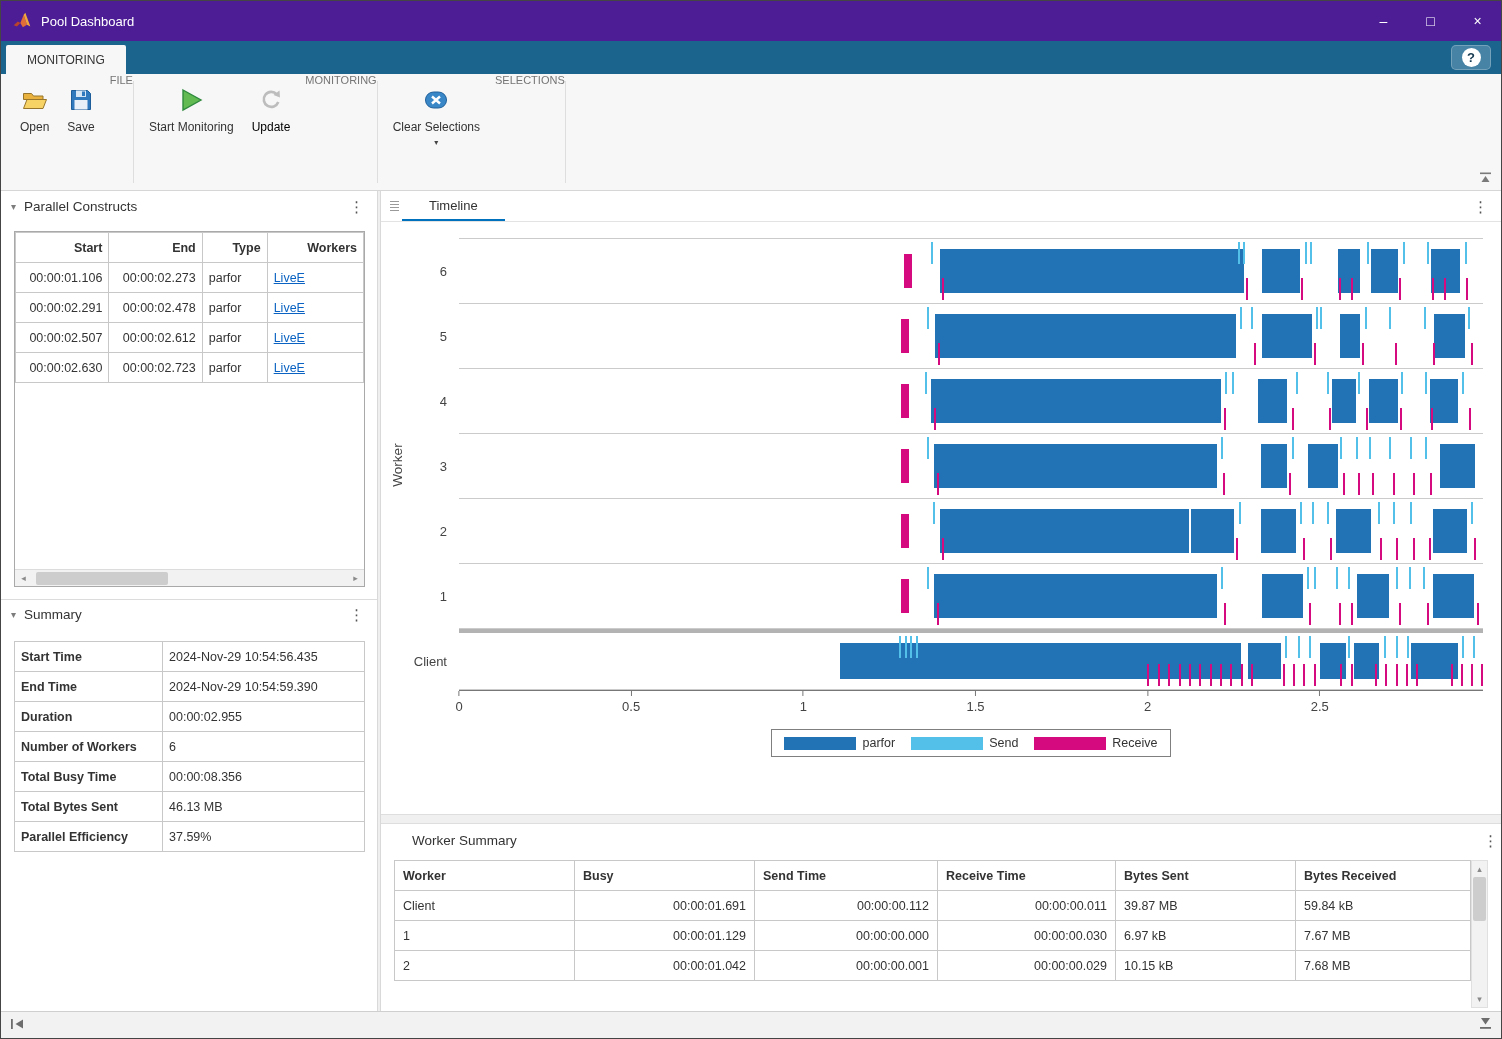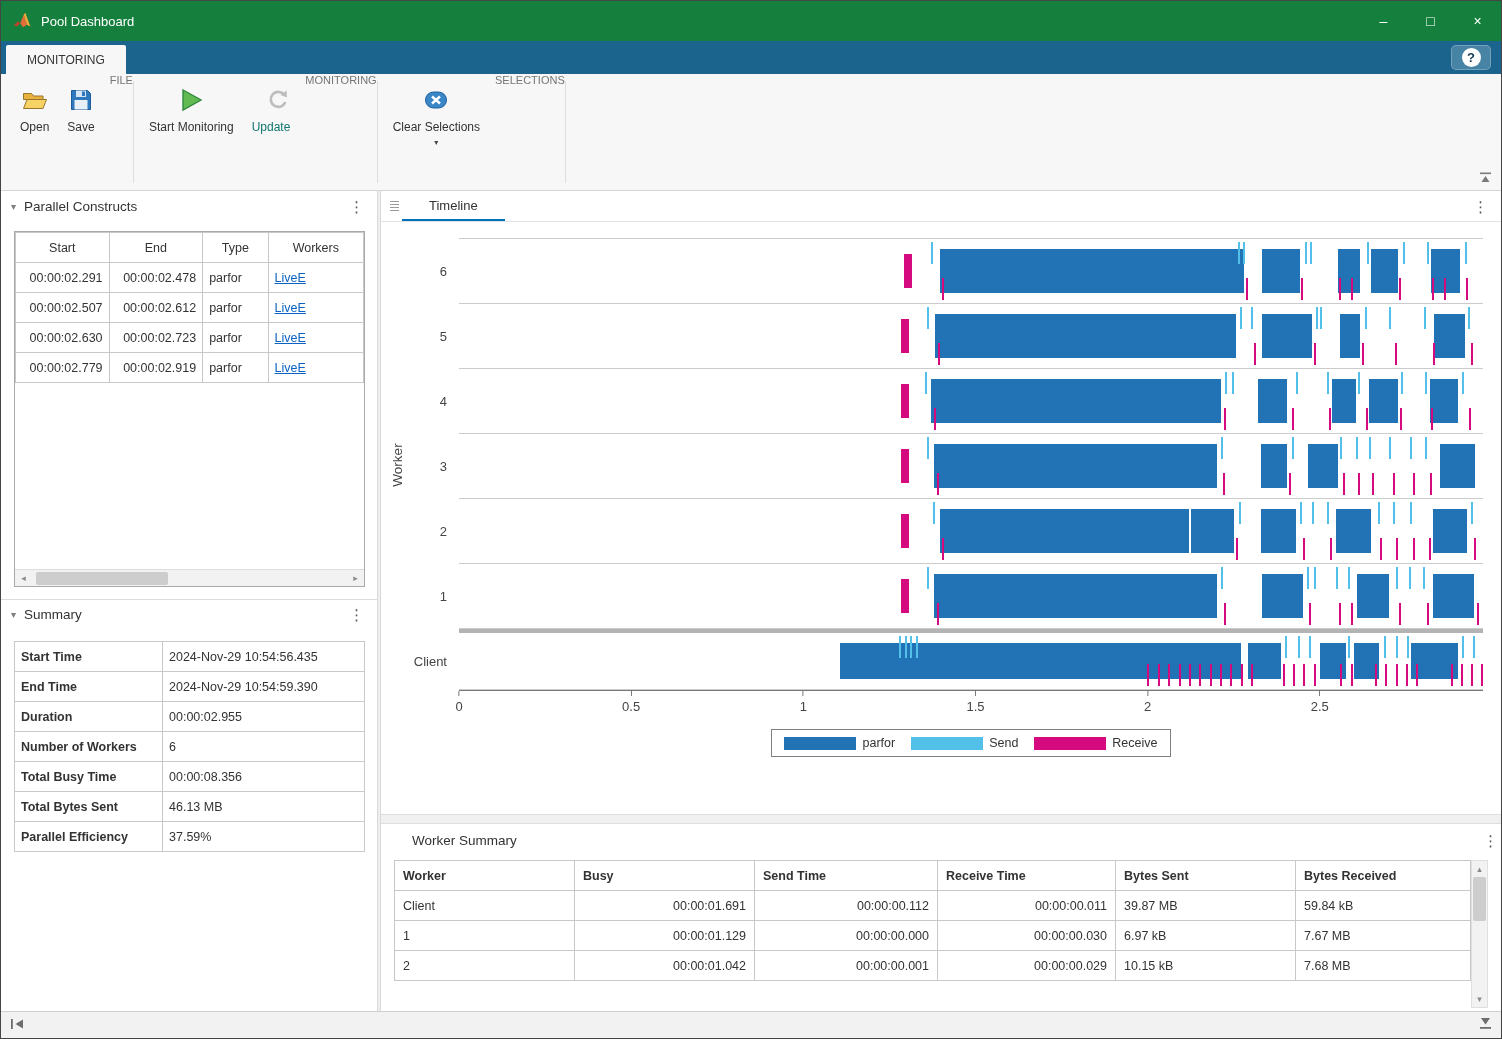--- a/index.html
+++ b/index.html
@@ -2,61 +2,61 @@
 <html><head>
 <meta charset="utf-8">
 <style>
   * { box-sizing: border-box; margin: 0; padding: 0; }
   html, body { width: 1502px; height: 1039px; overflow: hidden; }
   body { font-family: "Liberation Sans", sans-serif; background: #ffffff; color: #333; }
 
   .window { width: 1502px; height: 1039px; display: flex; flex-direction: column; background: #fff; border: 1px solid #454545; }
 
   
-  .titlebar { height: 40px; flex: none; background: #15803d; display: flex; align-items: center; color: #fff; }
+  .titlebar { height: 40px; flex: none; background: #4c1d95; display: flex; align-items: center; color: #fff; }
   .titlebar .logo { margin: 0 9px 0 11px; display: flex; }
   .titlebar .title { font-size: 13px; }
   .win-controls { margin-left: auto; display: flex; height: 100%; }
   .win-btn { width: 47px; display: flex; align-items: center; justify-content: center; font-size: 14px; color: #fff; cursor: default; }
 
   
   .tabstrip { height: 33px; flex: none; background: #1a648e; display: flex; align-items: flex-end; position: relative; }
   .ribbon-tab { margin-left: 5px; height: 29px; background: #f7f7f7; color: #333; font-size: 12px; display: flex; align-items: center; padding: 0 21px; border-radius: 2px 2px 0 0; }
   .help-btn { position: absolute; right: 10px; top: 4px; width: 40px; height: 25px; background: rgba(255,255,255,0.20); border: 1px solid rgba(255,255,255,0.25); border-radius: 5px; display: flex; align-items: center; justify-content: center; }
   .help-circle { width: 19px; height: 19px; border-radius: 50%; background: #fff; color: #14384f; font-weight: bold; font-size: 13px; display: flex; align-items: center; justify-content: center; }
 
   
   .toolstrip { height: 117px; flex: none; background: #f7f7f7; border-bottom: 1px solid #d6d6d6; display: flex; position: relative; padding-left: 4px; }
   .ts-section { display: flex; flex-direction: row; }
   .ts-buttons { flex: 1; display: flex; align-items: flex-start; padding: 8px 6px 0 6px; }
   .ts-label { text-align: center; font-size: 11px; color: #757575; padding-bottom: 6px; }
   .ts-divider { width: 1px; background: #dedede; margin: 7px 0; }
   .ts-btn { display: flex; flex-direction: column; align-items: center; gap: 7px; padding: 5px 9px; font-size: 12px; color: #333; white-space: nowrap; }
   .ts-btn .icon { height: 26px; display: flex; align-items: center; }
-  .ts-btn.disabled { color: #0f766e; align-items: flex-end; }
+  .ts-btn.disabled { color: #000000; }
   .ts-btn .caret { font-size: 8px; color: #444; margin-top: -3px; }
   .collapse-ribbon { position: absolute; right: 9px; bottom: 6px; display: flex; }
 
   
   .content { flex: 1; display: flex; min-height: 0; }
   .left-col { width: 376px; flex: none; background: #fff; display: flex; flex-direction: column; }
   .v-splitter { width: 4px; flex: none; background: #efefef; border-left: 1px solid #d9d9d9; border-right: 1px solid #d9d9d9; }
   .right-col { flex: 1; min-width: 0; display: flex; flex-direction: column; background: #fff; }
 
   .panel-header { height: 30px; flex: none; display: flex; align-items: center; gap: 8px; padding: 0 10px; font-size: 13.5px; color: #333; }
   .panel-header.bordered { border-top: 1px solid #dcdcdc; }
   .disclosure { color: #7d7d7d; font-size: 10px; }
   .kebab { margin-left: auto; color: #555; font-size: 15px; line-height: 1; padding: 0 3px; }
 
   
   .pc-table-wrap { margin: 10px 12px 12px 13px; width: 351px; height: 356px; flex: none; border: 1px solid #a9a9a9; position: relative; overflow: hidden; background: #fff; }
   .pc-scroll { overflow: hidden; height: calc(100% - 17px); }
   table.grid { border-collapse: collapse; table-layout: fixed; font-size: 12.5px; color: #333; }
   .grid th, .grid td { border: 1px solid #c8c8c8; height: 30px; padding: 0 6px; overflow: hidden; white-space: nowrap; background: #fff; }
-  .grid th { font-weight: normal; text-align: center; }
+  .grid th { font-weight: bold; text-align: right; }
   .grid td.num { text-align: right; }
   .grid a.link { color: #0a63c2; text-decoration: underline; cursor: pointer; }
   .hscrollbar { position: absolute; left: 0; right: 0; bottom: 0; height: 17px; background: #f2f2f2; border-top: 1px solid #dcdcdc; display: flex; align-items: center; }
   .hscrollbar .arrow { width: 17px; text-align: center; color: #8a8a8a; font-size: 9px; flex: none; }
   .hscrollbar .thumb { height: 13px; width: 132px; background: #cdcdcd; border-radius: 2px; margin-left: 4px; flex: none; }
   .hscrollbar .spacer { flex: 1; }
 
   
   .summary-table { margin: 12px 12px 0 13px; border-collapse: collapse; width: 351px; table-layout: fixed; font-size: 12.5px; color: #333; flex: none; }
   .summary-table td { border: 1px solid #c8c8c8; height: 30px; padding: 0 6px; overflow: hidden; white-space: nowrap; }
@@ -230,40 +230,40 @@
             <thead>
                 <tr>
                   <th>Start</th>
                   <th>End</th>
                   <th>Type</th>
                   <th>Workers</th>
                 </tr>
               </thead>
             <tbody>
                 <tr>
+                  <td class="num">00:00:01.106</td>
+                  <td class="num">00:00:02.273</td>
+                  <td>parfor</td>
+                  <td><a class="link">LiveE</a></td>
+                </tr>
+                <tr>
                   <td class="num">00:00:02.291</td>
                   <td class="num">00:00:02.478</td>
                   <td>parfor</td>
                   <td><a class="link">LiveE</a></td>
                 </tr>
                 <tr>
                   <td class="num">00:00:02.507</td>
                   <td class="num">00:00:02.612</td>
                   <td>parfor</td>
                   <td><a class="link">LiveE</a></td>
                 </tr>
                 <tr>
                   <td class="num">00:00:02.630</td>
                   <td class="num">00:00:02.723</td>
-                  <td>parfor</td>
-                  <td><a class="link">LiveE</a></td>
-                </tr>
-                <tr>
-                  <td class="num">00:00:02.779</td>
-                  <td class="num">00:00:02.919</td>
                   <td>parfor</td>
                   <td><a class="link">LiveE</a></td>
                 </tr>
               </tbody>
           </table>
         </div>
         <div class="hscrollbar">
           <div class="arrow">◂</div>
           <div class="thumb"></div>
           <div class="spacer"></div>

